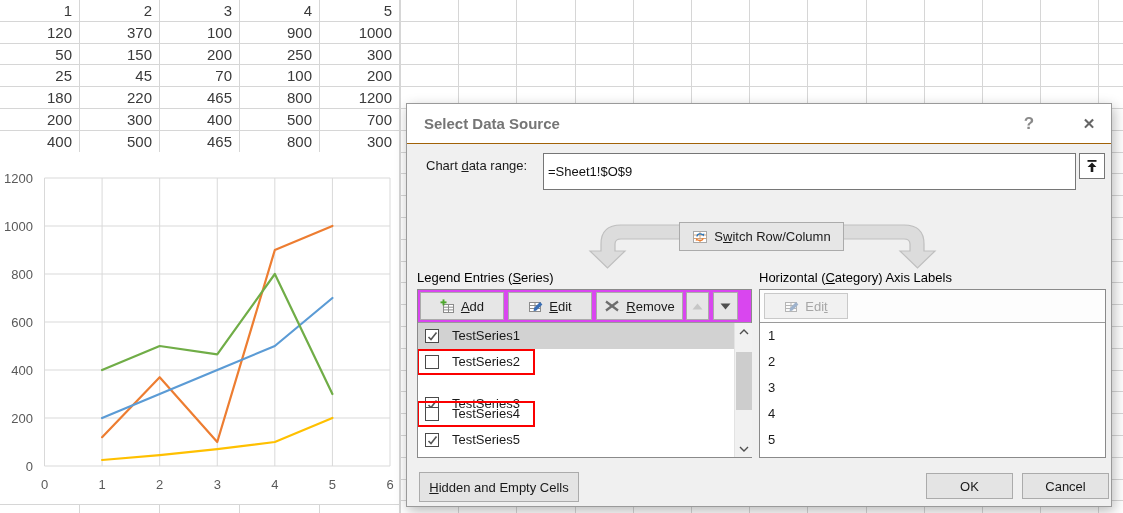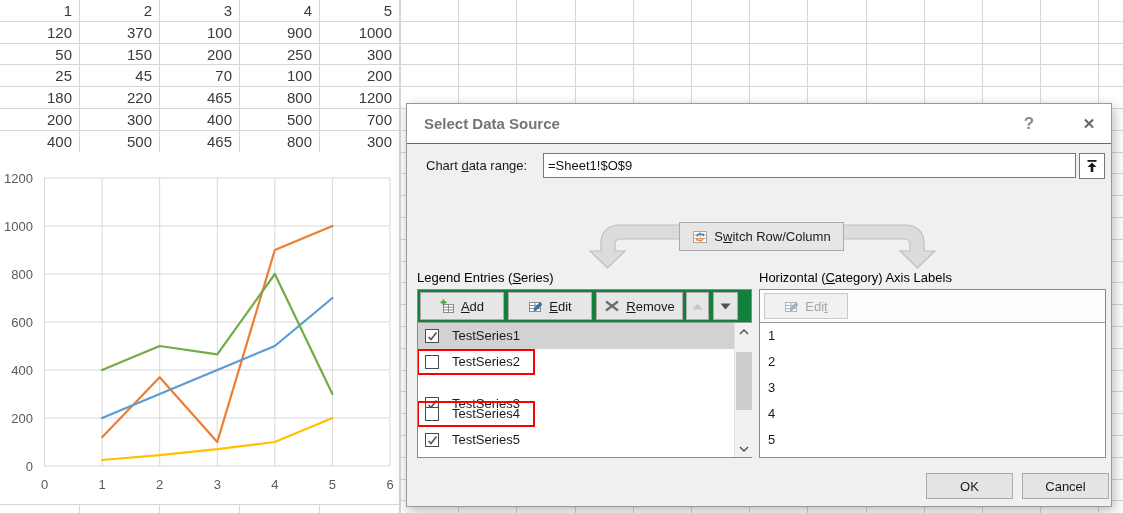--- a/index.html
+++ b/index.html
@@ -28,38 +28,38 @@
   
   #dialog { position:absolute; left:406px; top:103px; width:706px; height:404px;
     background:#f0f0f0; border:1px solid #9a9a9a; box-shadow:2px 4px 12px rgba(0,0,0,.28); }
   #titlebar { position:absolute; left:0; top:0; width:704px; height:40px; background:#fff; border-bottom:1px solid #a16207;font-weight:bold; }
   #dlg-title { position:absolute; left:17px; top:0; height:40px; line-height:40px; font-size:15px; color:#757575; }
   .cap-btn { position:absolute; top:0; width:28px; height:40px; text-align:center; line-height:40px; cursor:default; }
   #help-btn { left:608px; font-size:17px; color:#8a8a8a; }
   #close-btn { left:668px; font-size:15px; color:#666; }
 
   #range-label { position:absolute; left:19px; top:49px; height:26px; line-height:26px; font-size:13px; color:#1a1a1a; }
-  #range-input { position:absolute; left:136px; top:49px; width:533px; height:25px; border:1px solid #767676;
+  #range-input { position:absolute; left:136px; top:49px; width:533px; height:37px; border:1px solid #767676;
     background:#fff; font-family:"Liberation Sans",sans-serif; font-size:13px; color:#111; padding:0 4px; }
   #range-picker { position:absolute; left:672px; top:49px; width:26px; height:26px; background:#fff;
     border:1px solid #767676; display:flex; align-items:center; justify-content:center; }
 
   #arrows-svg { position:absolute; left:150px; top:112px; }
   .btn { background:#e6e6e6; border:1px solid #ababab; font-size:13px; color:#1a1a1a;
     display:flex; align-items:center; justify-content:center; gap:6px; font-family:"Liberation Sans",sans-serif; }
   #switch-btn { position:absolute; left:272px; top:118px; width:165px; height:29px; }
 
   .section-label { position:absolute; top:166px; height:18px; font-size:13px; color:#000000; }
   #legend-label { left:10px; }
   #axis-label { left:352px; }
 
   .frame { position:absolute; top:185px; height:169px; background:#fff; border:1px solid #8a8a8a; }
   #legend-box { left:10px; width:335px; }
   #axis-box { left:352px; width:347px; }
-  .toolbar { position:absolute; left:0; top:0; right:0; height:33px; border-bottom:1px solid #9a9a9a; background:#15803d; }
+  .toolbar { position:absolute; left:0; top:0; right:0; height:33px; border-bottom:1px solid #9a9a9a; background:#d946ef; }
   #axis-box .toolbar { background:#fdfdfd; }
   .tb-btn { position:absolute; top:2px; height:28px; }
   #btn-add { left:2px; width:84px; }
   #btn-edit { left:90px; width:84px; }
   #btn-remove { left:178px; width:87px; }
   #btn-up { left:268px; width:23px; }
   #btn-down { left:295px; width:25px; }
   #btn-axis-edit { left:4px; top:3px; width:84px; height:26px; background:#f1f1f1; border-color:#c9c9c9; color:#a6a6a6; }
 
   #series-list { position:absolute; left:0; top:33px; width:316px; height:135px; overflow:hidden; }
@@ -310,16 +310,19 @@
       </div>
       <div id="axis-list">
           <div class="axis-row" style="top: 0px;">1</div>
           <div class="axis-row" style="top: 26px;">2</div>
           <div class="axis-row" style="top: 52px;">3</div>
           <div class="axis-row" style="top: 78px;">4</div>
           <div class="axis-row" style="top: 104px;">5</div>
         </div>
     </div>
 
+    <button id="hidden-btn" class="btn">
+      <span><u>H</u>idden and Empty Cells</span>
+    </button>
     <button id="ok-btn" class="btn">OK</button>
     <button id="cancel-btn" class="btn">Cancel</button>
   </div>
 </div>
 
 </body></html>

